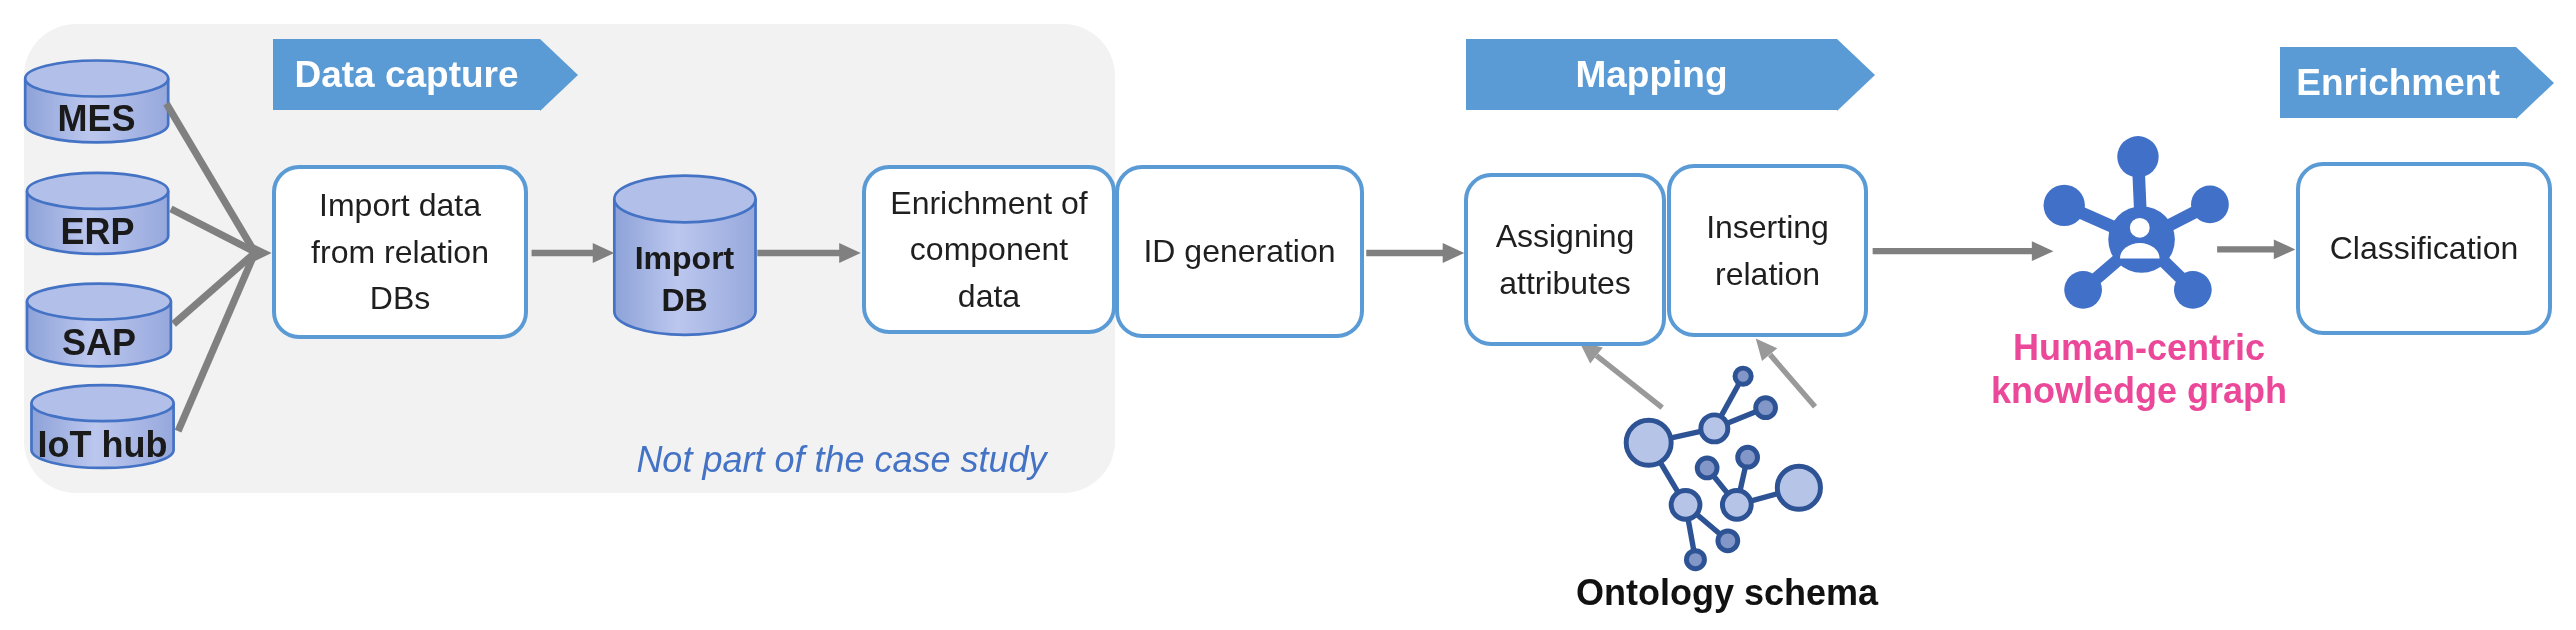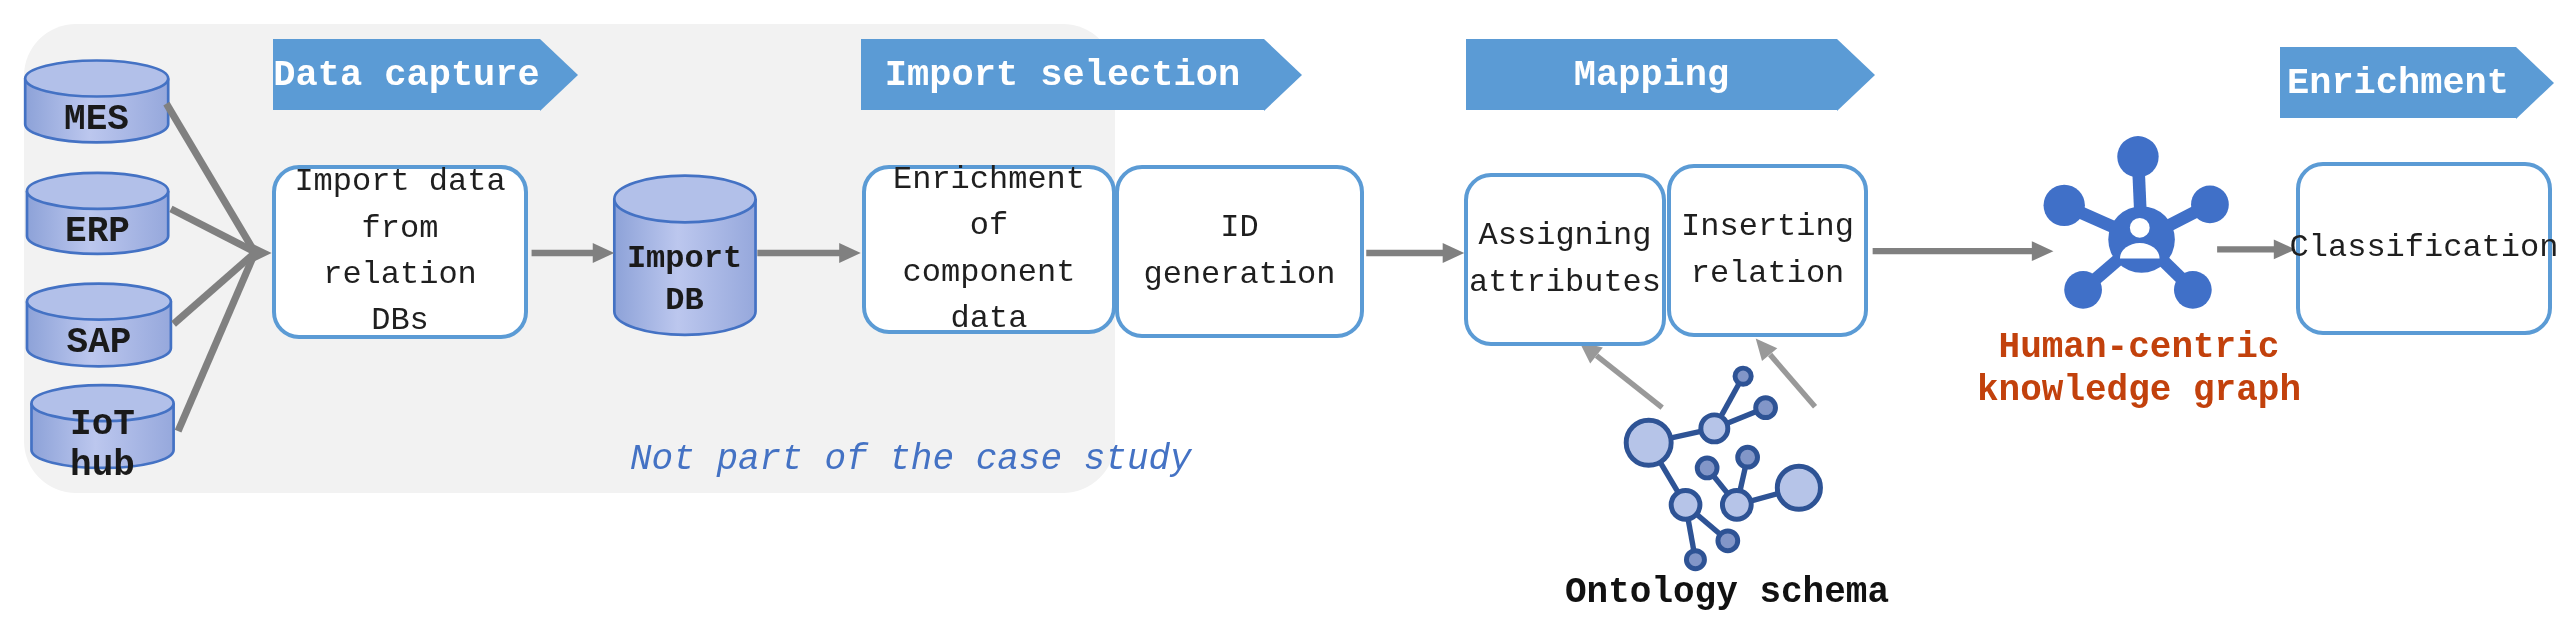--- a/index.html
+++ b/index.html
@@ -1,18 +1,18 @@
 <!DOCTYPE html>
 <html style="font-size:14.4px"><head>
 <meta charset="utf-8">
 <style>
   html,body { margin:0; padding:0; background:#ffffff; }
   #canvas {
     position:relative; width:2556px; height:631px; overflow:hidden;
-    font-family:Liberation Mono, monospace; color:#1f1f1f; background:#ffffff;
+    font-family:Liberation Sans, sans-serif; color:#1f1f1f; background:#ffffff;
   }
   
   .excluded-region {
     position:absolute; left:24px; top:24px; width:1091px; height:469px;
     background:#f2f2f2; border-radius:52px;
   }
   
   #draw { position:absolute; left:0; top:0; }
   
   .stage {
@@ -39,21 +39,21 @@
   }
   .src-label { font-size:36px; padding-top:18px; }
   .importdb-label { font-size:32px; line-height:1.3; padding-top:25px;text-align:center; }
   
   .note-text {
     position:absolute; left:630px; top:439px; width:423px; text-align:center;
     font-size:36px; font-style:italic; color:#4472C4; white-space:nowrap;
   }
   .kg-label {
     position:absolute; left:1959px; top:326px; width:360px; text-align:center;
-    font-size:36px; font-weight:bold; line-height:1.2; color:#c2410c; white-space:pre-line;
+    font-size:36px; font-weight:bold; line-height:1.2; color:#ec4899; white-space:pre-line;
   }
   .ontology-label {
     position:absolute; left:1547px; top:572px; width:360px; text-align:center;
     font-size:36px; font-weight:bold; color:#111; white-space:nowrap;
   }
 </style>
 </head>
 <body>
 
 <div id="canvas">
@@ -165,23 +165,20 @@
       <g fill="#ffffff">
         <circle cx="2379" cy="253" r="11"></circle>
         <path d="M2357 287 a22 17 0 0 1 44 0 z"></path>
       </g>
     </g>
   </svg>
 
   <div class="stage" style="left:273px; width:267px;">
     <span>Data capture</span>
   </div>
-  <div class="stage" style="left:861px; width:403px;">
-    <span>Import selection</span>
-  </div>
   <div class="stage" style="left:1466px; width:371px;">
     <span>Mapping</span>
   </div>
   <div class="stage" style="left:2280px; width:236px;margin-top:8px;">
     <span>Enrichment</span>
   </div>
 
   <div class="cyl-label src-label" style="left:25px; top:60px; width:143px; height:82px;">MES</div>
   <div class="cyl-label src-label" style="left:27px; top:173px; width:141px; height:81px;">ERP</div>
   <div class="cyl-label src-label" style="left:27px; top:283px; width:144px; height:83px;">SAP</div>

